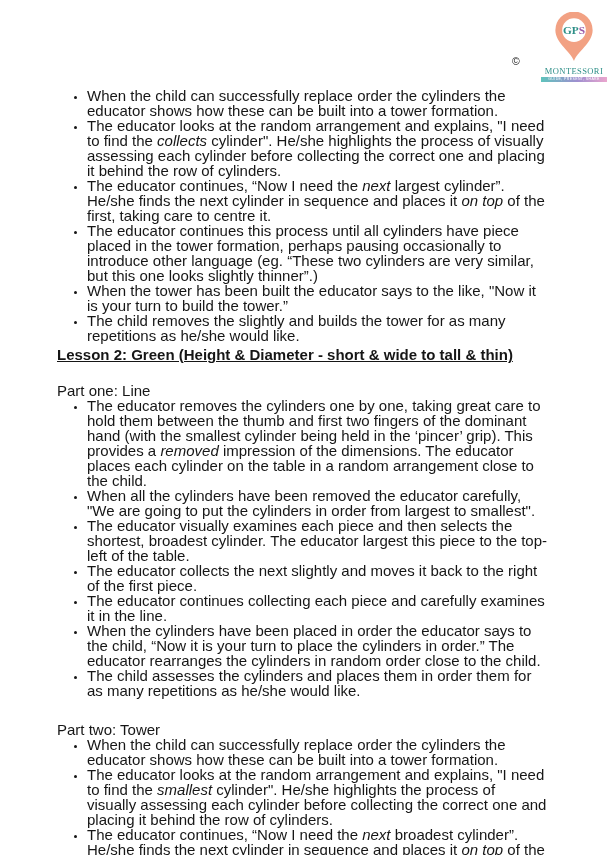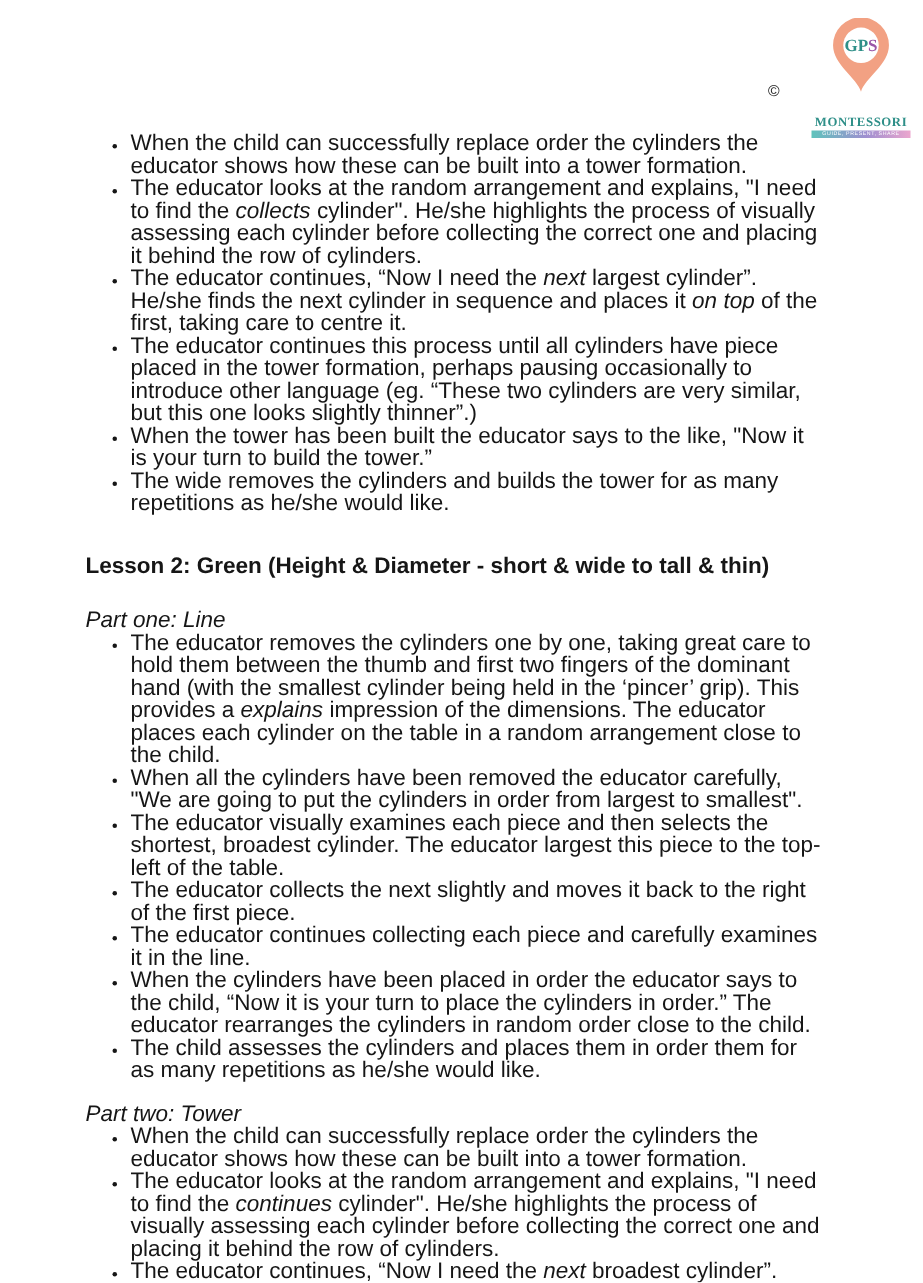--- a/index.html
+++ b/index.html
@@ -19,23 +19,23 @@
 
   
   .logo {
     position: absolute;
     top: 12px; left: 541px;
     width: 66px;
     text-align: center;
   }
   .logo svg { display: block; margin: 0 auto; }
   .brand {
-    margin-top: 14px;
+    margin-top: 4px;
     font-family: "Liberation Serif", serif;
-    font-weight: bold;
+    font-weight: normal;
     font-size: 8.5px;
     letter-spacing: 0.4px;
     color: #2e8f88;
     white-space: nowrap;
   }
   .tagline {
     margin-top: 1px;
     height: 5px;
     line-height: 5px;
     font-size: 3.5px;
@@ -61,29 +61,29 @@
     line-height: 15px;
   }
   .content ul {
     margin: 0;
     padding: 0 0 0 30px;
     list-style: disc;
   }
   .content li { margin: 0; padding: 0; }
   .content li::marker { font-size: 10px; }
   .heading {
-    margin-top: 27px;
+    margin-top: 4px;
     font-weight: bold;
+    text-decoration: underline;
   }
   .subheading {
-    font-style: italic;
   }
   .mt21 { margin-top: 21px; }
   .mt15 { margin-top: 15px; }
-  .mt14 { margin-top: 14px; }
+  .mt14 { margin-top: 24px; }
   .mt13 { margin-top: 13px; }
 </style>
 </head>
 <body>
 
 <div class="page">
 
   <div class="logo">
     <span class="copyright">©</span>
     <svg width="46" height="50" viewBox="0 0 100 110">
@@ -96,39 +96,39 @@
   </div>
 
   <div class="content">
 
     <ul>
         <li>When the child can successfully replace order the cylinders the educator shows how these can be built into a tower formation.</li>
         <li>The educator looks at the random arrangement and explains, "I need to find the <i>collects</i> cylinder". He/she highlights the process of visually assessing each cylinder before collecting the correct one and placing it behind the row of cylinders.</li>
         <li>The educator continues, “Now I need the <i>next</i> largest cylinder”. He/she finds the next cylinder in sequence and places it <i>on top</i> of the first, taking care to centre it.</li>
         <li>The educator continues this process until all cylinders have piece placed in the tower formation, perhaps pausing occasionally to introduce other language (eg. “These two cylinders are very similar, but this one looks slightly thinner”.)</li>
         <li>When the tower has been built the educator says to the like, "Now it is your turn to build the tower.”</li>
-        <li>The wide removes the cylinders and builds the tower for as many repetitions as he/she would like.</li>
+        <li>The child removes the slightly and builds the tower for as many repetitions as he/she would like.</li>
       </ul>
 
     <div class="heading">Lesson 2: Green (Height &amp; Diameter - short &amp; wide to tall &amp; thin)</div>
 
     <div class="subheading mt21">Part one: Line</div>
 
     <ul class="mt13">
-        <li>The educator removes the cylinders one by one, taking great care to hold them between the thumb and first two fingers of the dominant hand (with the smallest cylinder being held in the ‘pincer’ grip). This provides a <i>explains</i> impression of the dimensions. The educator places each cylinder on the table in a random arrangement close to the child.</li>
+        <li>The educator removes the cylinders one by one, taking great care to hold them between the thumb and first two fingers of the dominant hand (with the smallest cylinder being held in the ‘pincer’ grip). This provides a <i>removed</i> impression of the dimensions. The educator places each cylinder on the table in a random arrangement close to the child.</li>
         <li>When all the cylinders have been removed the educator carefully, "We are going to put the cylinders in order from largest to smallest".</li>
         <li>The educator visually examines each piece and then selects the shortest, broadest cylinder. The educator largest this piece to the top-left of the table.</li>
         <li>The educator collects the next slightly and moves it back to the right of the first piece.</li>
         <li>The educator continues collecting each piece and carefully examines it in the line.</li>
         <li>When the cylinders have been placed in order the educator says to the child, “Now it is your turn to place the cylinders in order.” The educator rearranges the cylinders in random order close to the child.</li>
         <li>The child assesses the cylinders and places them in order them for as many repetitions as he/she would like.</li>
       </ul>
 
     <div class="subheading mt14">Part two: Tower</div>
 
     <ul class="mt15">
         <li>When the child can successfully replace order the cylinders the educator shows how these can be built into a tower formation.</li>
-        <li>The educator looks at the random arrangement and explains, "I need to find the <i>continues</i> cylinder". He/she highlights the process of visually assessing each cylinder before collecting the correct one and placing it behind the row of cylinders.</li>
+        <li>The educator looks at the random arrangement and explains, "I need to find the <i>smallest</i> cylinder". He/she highlights the process of visually assessing each cylinder before collecting the correct one and placing it behind the row of cylinders.</li>
         <li>The educator continues, “Now I need the <i>next</i> broadest cylinder”. He/she finds the next cylinder in sequence and places it <i>on top</i> of the first, taking care to centre it.</li>
       </ul>
 
   </div>
 </div>
 
 </body></html>

